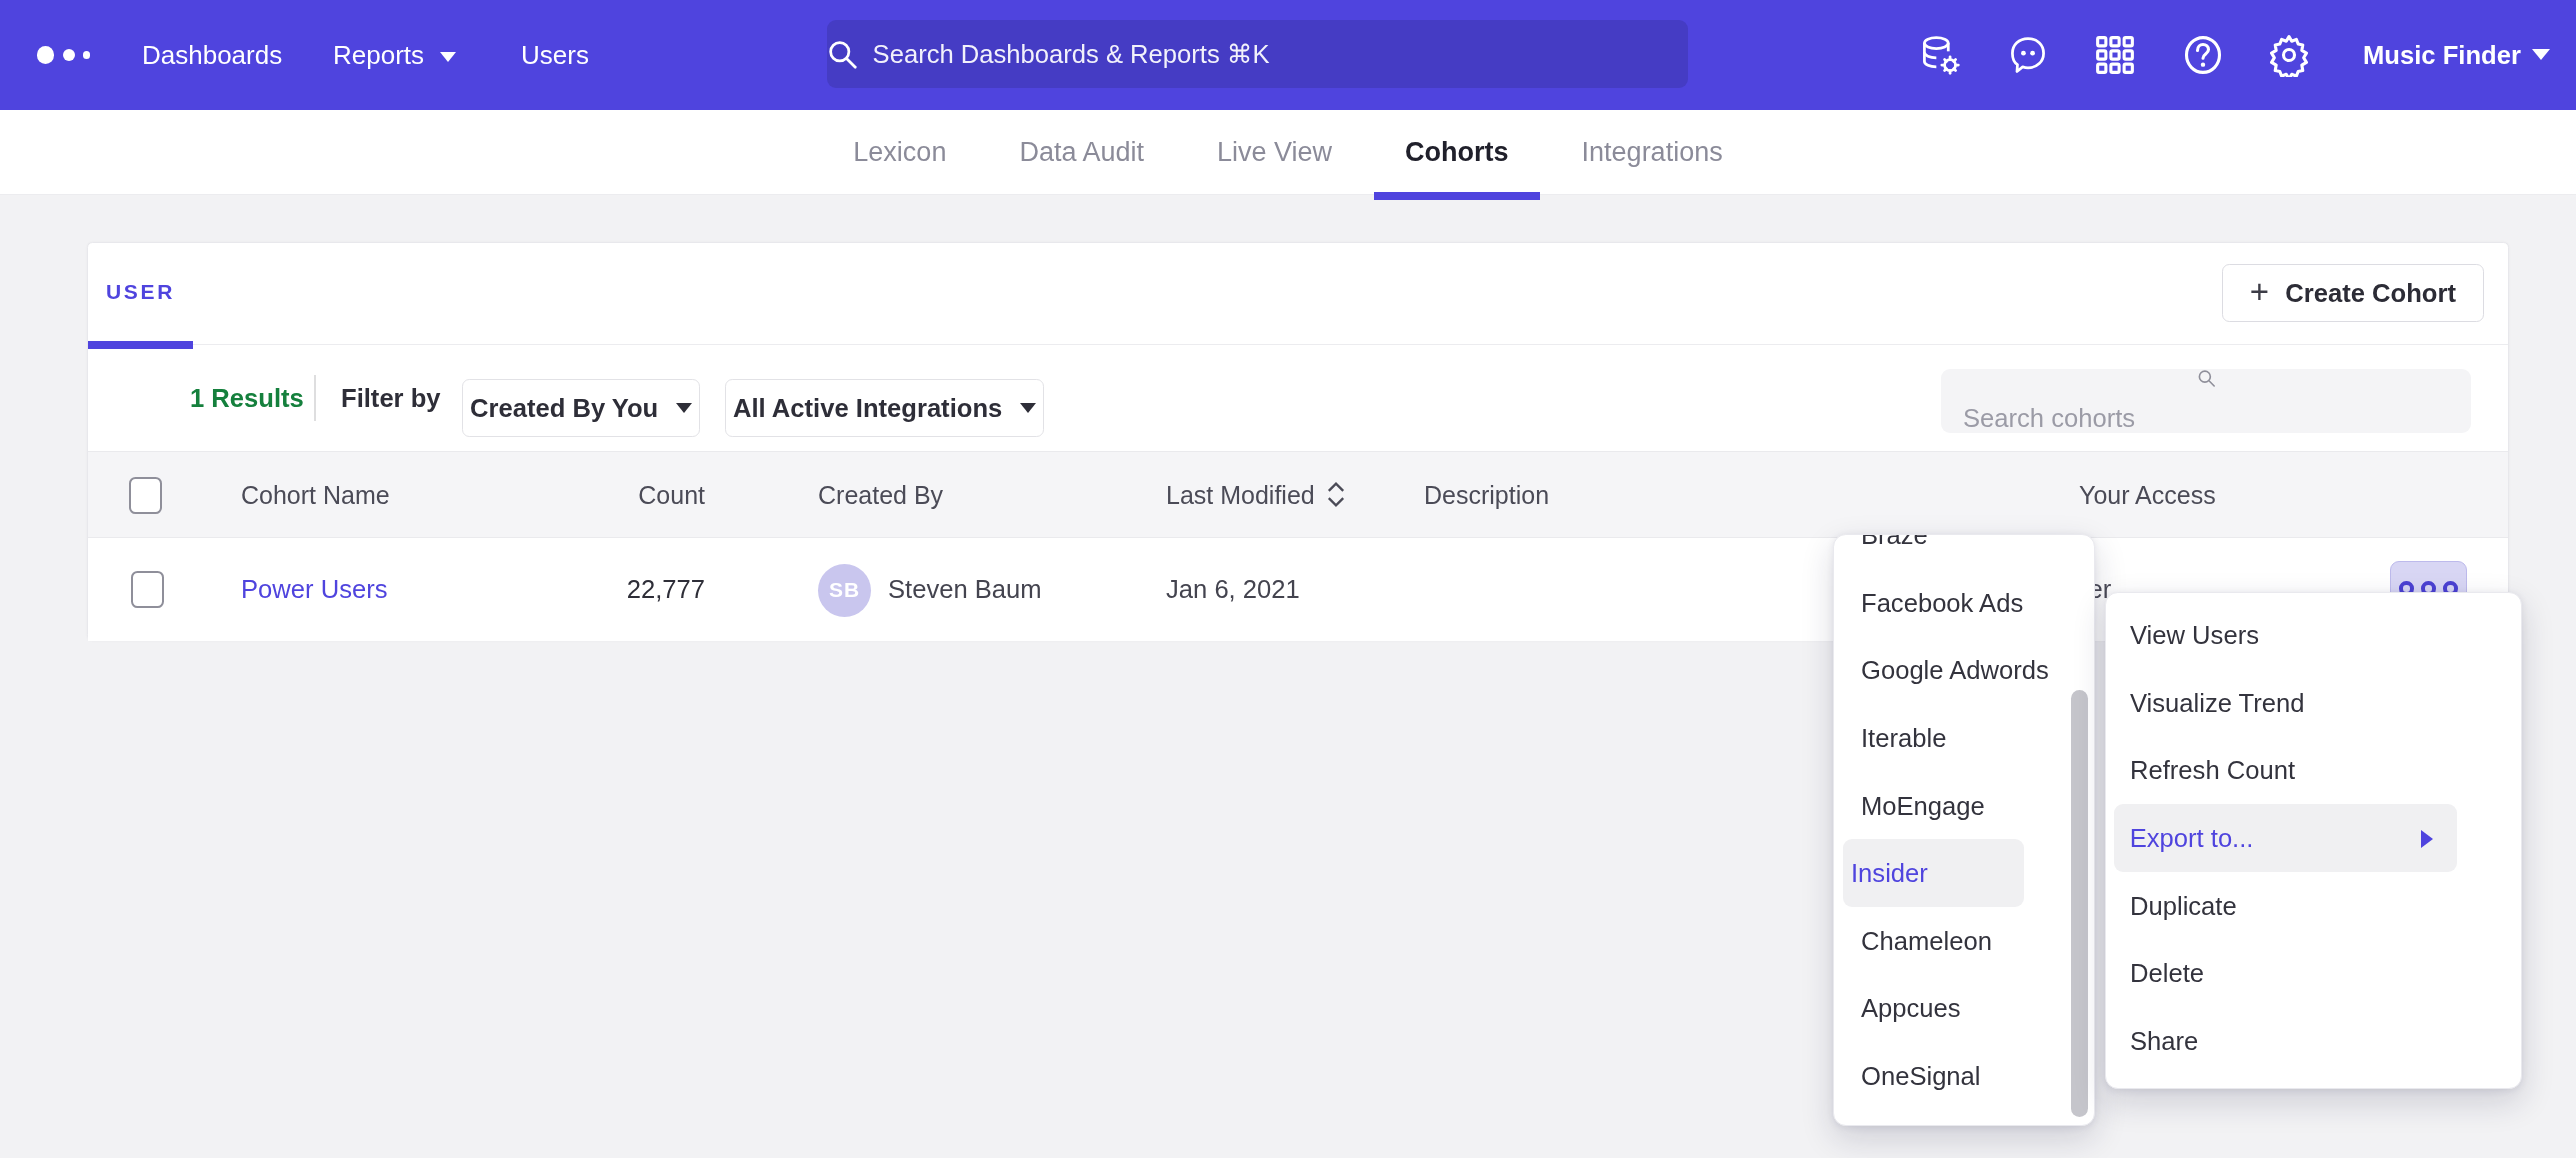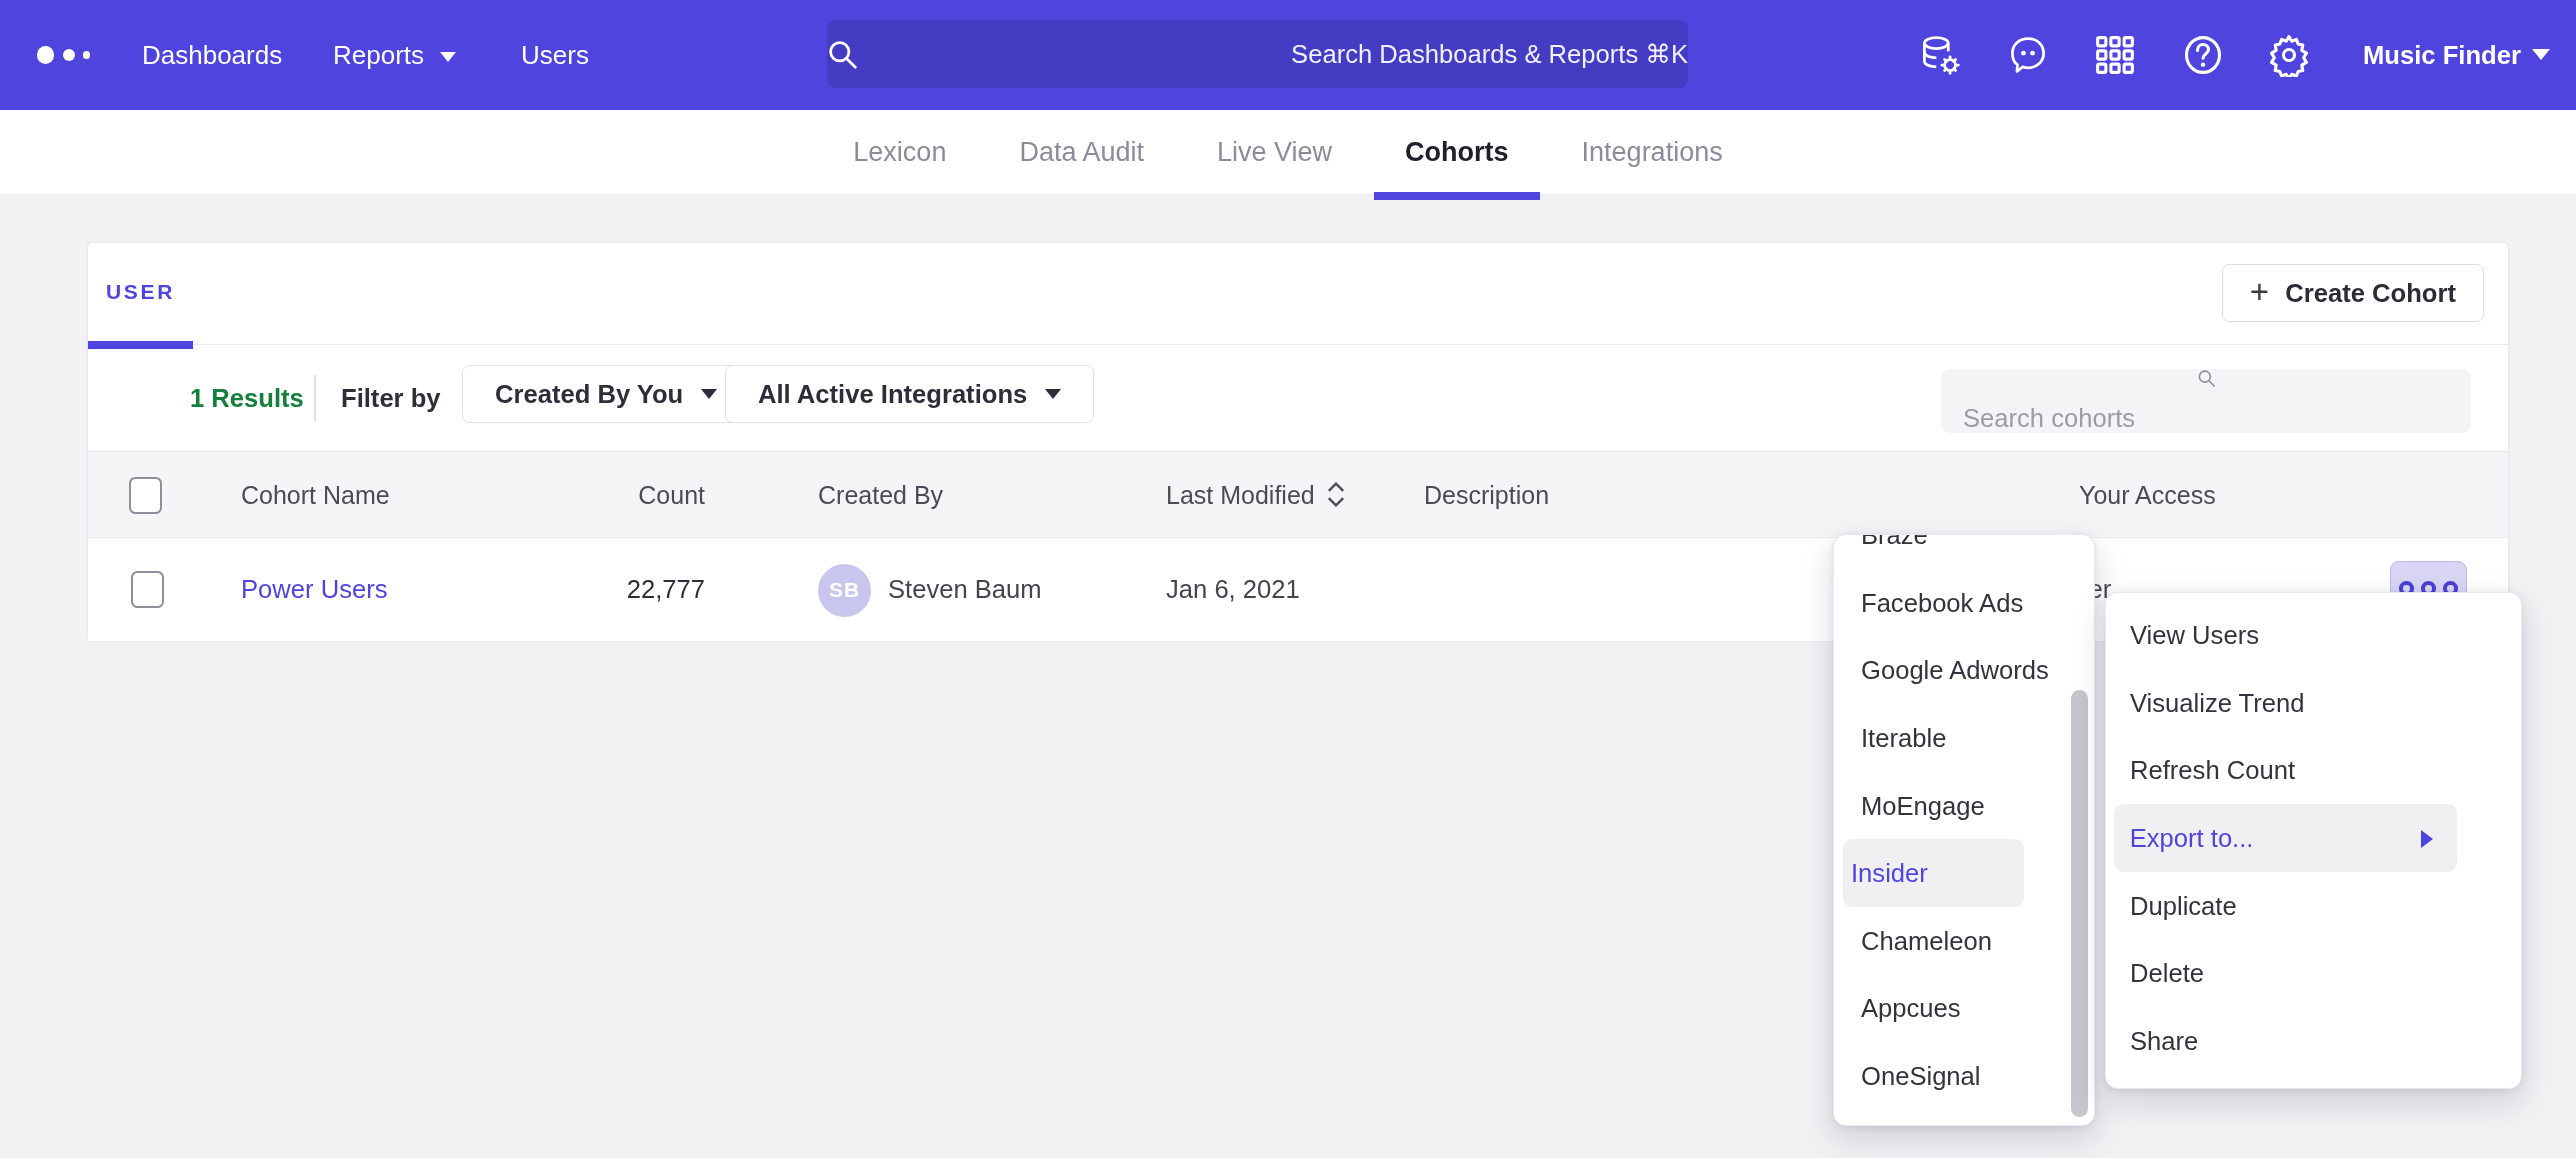--- a/index.html
+++ b/index.html
@@ -7,21 +7,21 @@
   .screen { position:relative; width:2576px; height:1158px; background:#f2f2f4; overflow:hidden; }
 
   
   .topnav { position:absolute; left:0; top:0; width:2576px; height:110px; background:#4f44de; z-index:5; }
   .logo { position:absolute; left:37px; top:0; height:110px; display:flex; align-items:center; gap:8.2px; cursor:pointer; }
   .logo .d1 { width:17.4px; height:17.4px; border-radius:50%; background:#fff; }
   .logo .d2 { width:12px; height:12px; border-radius:50%; background:#fff; }
   .logo .d3 { width:7.3px;  height:7.3px;  border-radius:50%; background:#fff; }
   .nav-link { position:absolute; top:0; height:110px; line-height:110px; color:#ffffff; font-size:26px; font-weight:400; white-space:nowrap; cursor:pointer; }
   .caret-down { display:inline-block; width:0; height:0; border-left:8.2px solid transparent; border-right:8.2px solid transparent; border-top:10px solid #fff; vertical-align:middle; margin-left:16.4px; }
-  .gsearch { position:absolute; left:827px; top:20px; width:861px; height:68px; background:#453cc4; border-radius:9px; display:flex; align-items:center; justify-content:space-between; gap:14.6px; cursor:text; }
+  .gsearch { position:absolute; left:827px; top:20px; width:861px; height:68px; background:#453cc4; border-radius:9px; display:flex; align-items:center; justify-content:flex-start; gap:14.6px; cursor:text; }
   .gsearch .ph { color:rgba(255,255,255,0.93); font-size:25.6px; font-weight:400; }
   .nav-iconbtn { position:absolute; top:31px; width:48px; height:48px; display:flex; align-items:center; justify-content:center; cursor:pointer; }
   .account { position:absolute; left:2363px; top:0; height:110px; line-height:110px; color:#fff; font-size:25.6px; font-weight:700; cursor:pointer; }
   .account-caret { position:absolute; left:2532px; top:49px; width:0; height:0; border-left:9px solid transparent; border-right:9px solid transparent; border-top:11px solid #fff; cursor:pointer; }
 
   
   .subnav { position:absolute; left:0; top:110px; width:2576px; height:85px; background:#ffffff; border-bottom:0.9px solid #ececef; display:flex; align-items:center; justify-content:center; gap:73px; z-index:4; }
   .tab { position:relative; height:85px; line-height:85px; font-size:27px; color:#8b8b99; cursor:pointer; white-space:nowrap; }
   .tab.active { color:#20202b; font-weight:700; }
   .tab.active::after { content:""; position:absolute; left:50%; transform:translateX(-50%); bottom:-5.5px; width:166px; height:8.2px; background:#4f44de; }
@@ -31,21 +31,21 @@
   .card-head { position:absolute; left:0; top:0; width:100%; height:102px; border-bottom:0.9px solid #ececef; }
   .user-tab { position:absolute; left:18px; top:37px; font-size:21px; font-weight:700; letter-spacing:2.7px; color:#4f44de; cursor:pointer; }
   .user-underline { position:absolute; left:0; top:98px; width:105px; height:8.2px; background:#4f44de; }
   .create-btn { position:absolute; right:24px; top:21px; height:58px; padding:0 27px; background:#fff; border:1.8px solid #dcdce2; border-radius:7.3px; display:flex; align-items:center; gap:16.4px; font-size:25.6px; font-weight:700; color:#2c2c36; cursor:pointer; }
   .create-btn .plus { font-size:33px; font-weight:400; color:#3c3c46; line-height:1; margin-top:-2.7px; }
 
   .filter-row { position:absolute; left:0; top:102px; width:100%; height:106px; }
   .results-count { position:absolute; left:102px; top:0; height:106px; line-height:106px; font-size:25.6px; font-weight:700; color:#15803d; }
   .vdivider { position:absolute; left:226px; top:30px; width:1.8px; height:46px; background:#dededf; }
   .filter-by { position:absolute; left:253px; top:0; height:106px; line-height:106px; font-size:25.6px; font-weight:700; color:#2e2e38; }
-  .filter-btn { position:absolute; top:20px; height:58px; background:#fff; border:1.8px solid #e2e2e6; border-radius:7.3px; display:flex; align-items:center; padding:0 32px; font-size:25.6px; font-weight:700; color:#2e2e38; cursor:pointer; white-space:nowrap; }
+  .filter-btn { position:absolute; top:34px; height:58px; background:#fff; border:1.8px solid #e2e2e6; border-radius:7.3px; display:flex; align-items:center; padding:0 7px; font-size:25.6px; font-weight:700; color:#2e2e38; cursor:pointer; white-space:nowrap; }
   .filter-btn .dcaret { display:inline-block; width:0; height:0; border-left:8.2px solid transparent; border-right:8.2px solid transparent; border-top:10px solid #2e2e38; margin-left:18px; }
   .fb1 { left:374px; }
   .fb2 { left:637px; }
   .cohort-search { position:absolute; left:1853px; top:24px; width:530px; height:64px; background:#f4f4f6; border-radius:9px; display:flex; align-items:center; padding:0 22px; gap:16.4px; cursor:text;flex-direction:column; }
   .cohort-search input { border:none; outline:none; background:transparent; font-size:25.6px; color:#33333d; font-family:"Liberation Sans",sans-serif; width:100%; }
   .cohort-search input::placeholder { color:#9b9ba6; }
 
   .thead { position:absolute; left:0; top:208px; width:100%; height:87px; background:#f5f5f7; border-top:0.9px solid #eaeaed; border-bottom:0.9px solid #eaeaed; }
   .th { position:absolute; top:0; height:87px; line-height:87px; font-size:25px; font-weight:500; color:#4b4b57; white-space:nowrap; }
   .trow { position:absolute; left:0; top:295px; width:100%; height:103px; background:#fff; }

